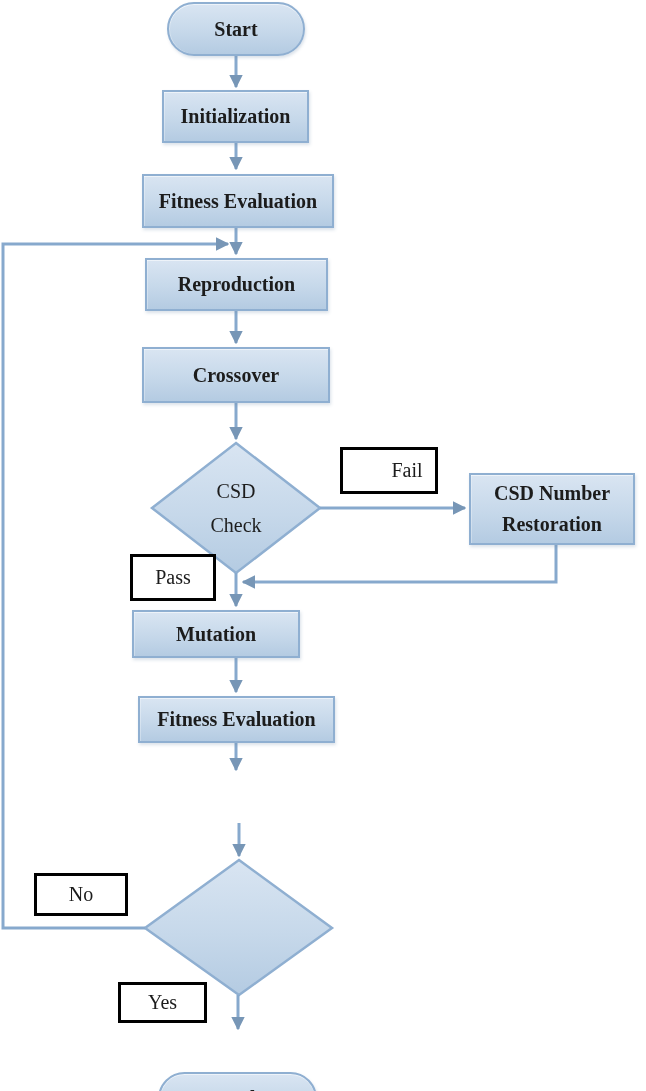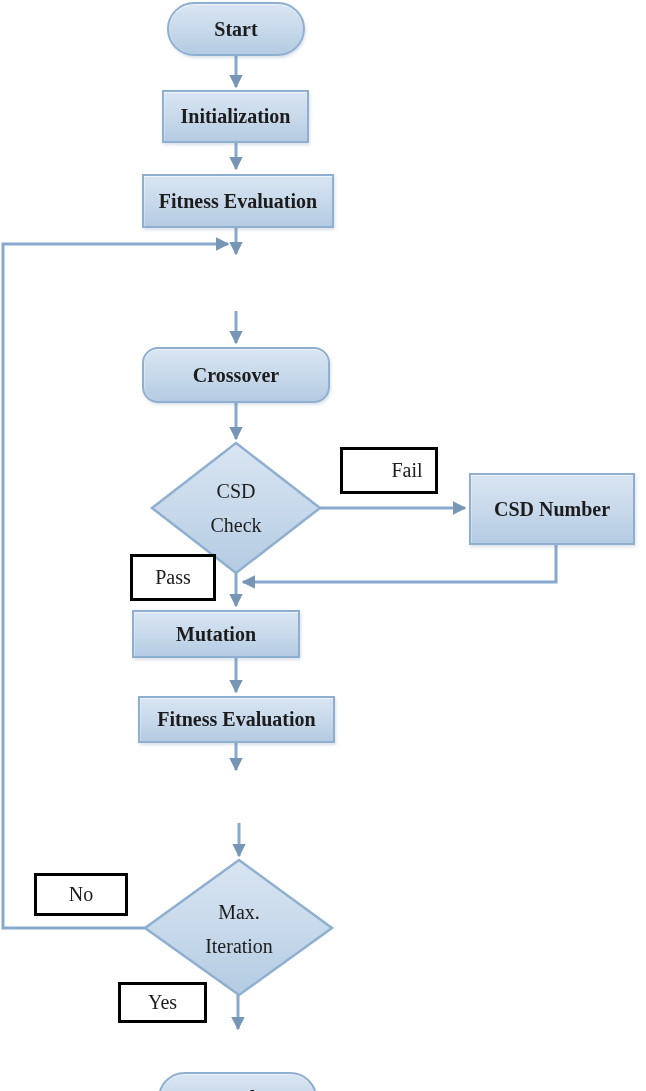--- a/index.html
+++ b/index.html
@@ -92,49 +92,49 @@
   </div>
 
   <div class="node" style="left:162px;top:90px;width:147px;height:53px;">
     <span>Initialization</span>
   </div>
 
   <div class="node" style="left:142px;top:174px;width:192px;height:54px;">
     <span>Fitness Evaluation</span>
   </div>
 
+  <div class="node" style="left:145px;top:258px;width:183px;height:53px;">
+    <span>Reproduction</span>
+  </div>
 
-  <div class="node" style="left:142px;top:347px;width:188px;height:56px;border-radius:16px;">
+  <div class="node" style="left:142px;top:347px;width:188px;height:56px;">
     <span>Crossover</span>
   </div>
 
   <div class="diamond-label" style="left:166px;top:472px;width:140px;height:72px;">
     <span>CSD</span>
     <span>Check</span>
   </div>
 
   <div class="node" style="left:469px;top:473px;width:166px;height:72px;">
     <span class="twoline">
       <span style="display:block;">CSD Number</span>
+      <span style="display:block;">Restoration</span>
     </span>
   </div>
 
   <div class="node" style="left:132px;top:610px;width:168px;height:48px;">
     <span>Mutation</span>
   </div>
 
   <div class="node" style="left:138px;top:696px;width:197px;height:47px;">
     <span>Fitness Evaluation</span>
   </div>
 
 
-  <div class="diamond-label" style="left:168px;top:892px;width:142px;height:74px;">
-    <span>Max.</span>
-    <span>Iteration</span>
-  </div>
 
   <div class="node pill" style="left:158px;top:1072px;width:159px;height:53px;text-align:center;">
     <span>End</span>
   </div>
 
   <div class="edge-label" style="left:340px;top:447px;width:98px;height:47px;padding-left:36px;">
     <span>Fail</span>
   </div>
 
   <div class="edge-label" style="left:130px;top:554px;width:86px;height:47px;">

